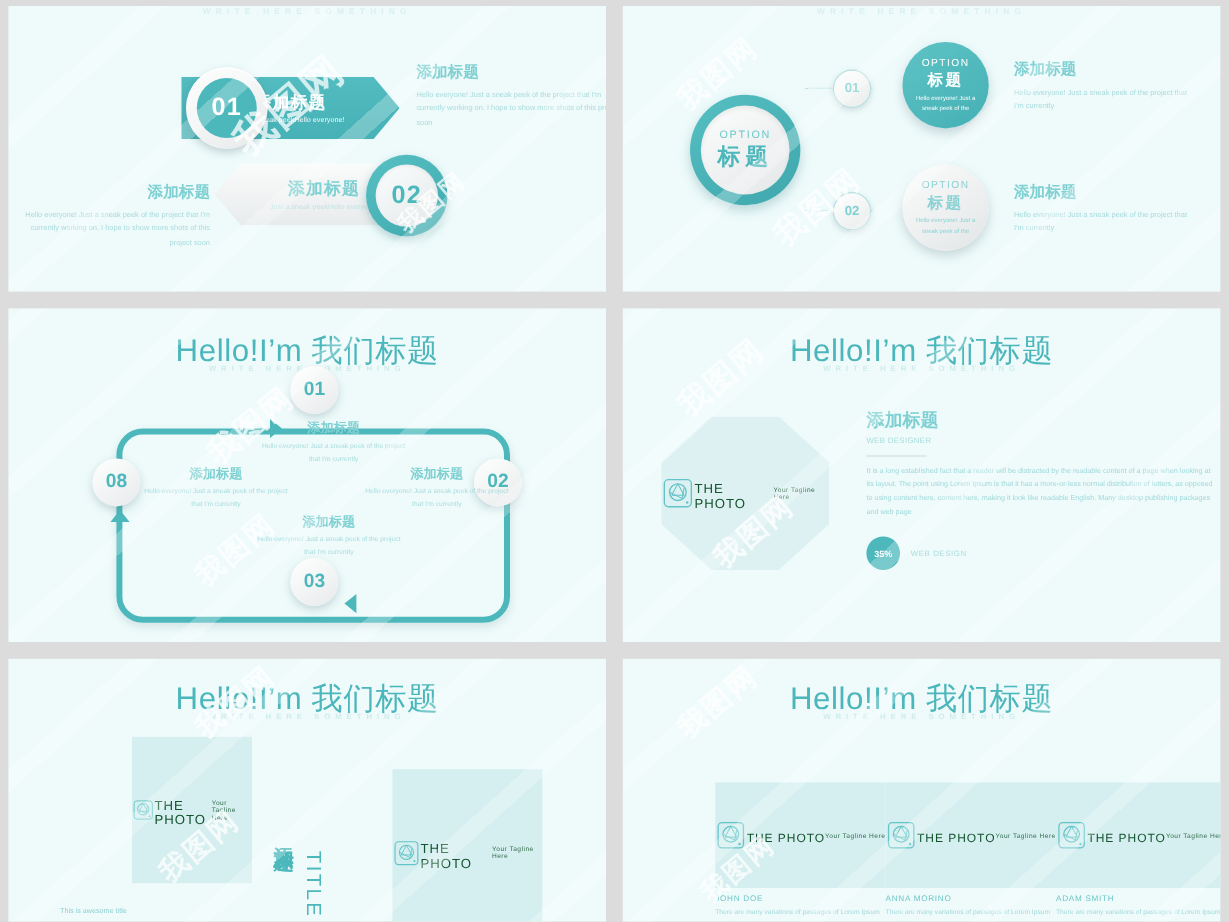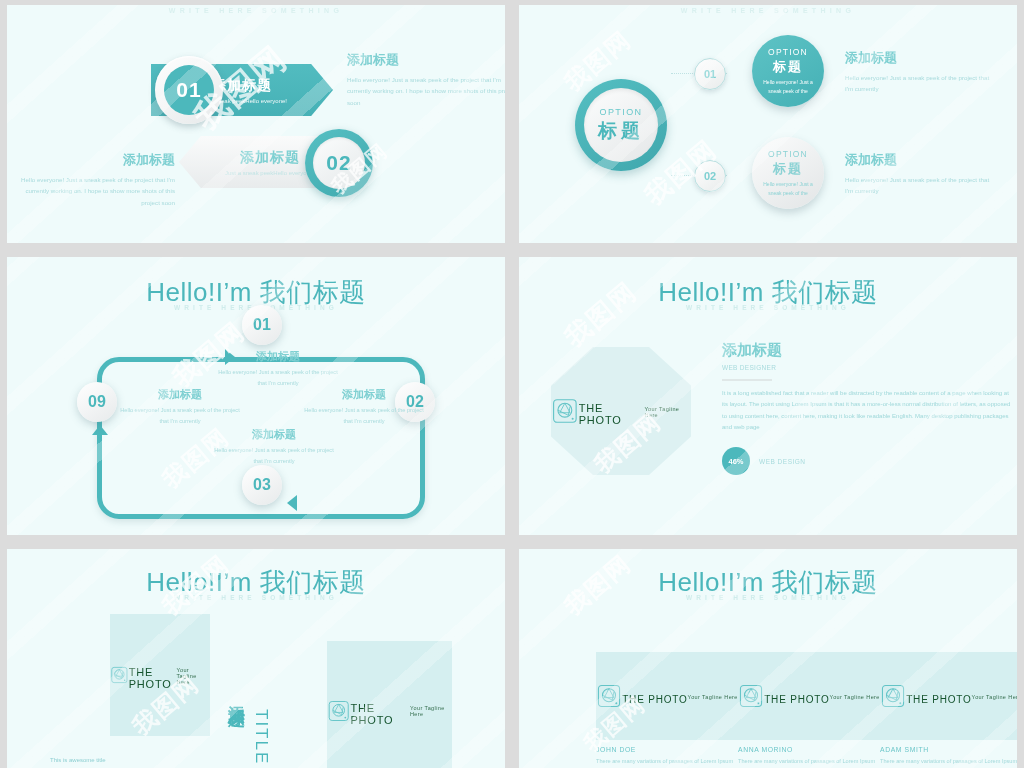--- a/index.html
+++ b/index.html
@@ -281,21 +281,21 @@
     <div class="loop"></div>
 
     <div class="arrowhead" style="left:218px;top:92px;border-left:10px solid #4cb8bc;border-top:8px solid transparent;border-bottom:8px solid transparent;"></div>
     <div class="arrowhead" style="left:404px;top:142px;border-top:10px solid #4cb8bc;border-left:8px solid transparent;border-right:8px solid transparent;"></div>
     <div class="arrowhead" style="left:280px;top:238px;border-right:10px solid #4cb8bc;border-top:8px solid transparent;border-bottom:8px solid transparent;"></div>
     <div class="arrowhead" style="left:85px;top:168px;border-bottom:10px solid #4cb8bc;border-left:8px solid transparent;border-right:8px solid transparent;"></div>
 
     <div class="numcirc" style="left:235px;top:48px;">01</div>
     <div class="numcirc" style="left:388px;top:125px;">02</div>
     <div class="numcirc" style="left:235px;top:208px;text-align:right;">03</div>
-    <div class="numcirc" style="left:70px;top:125px;">09</div>
+    <div class="numcirc" style="left:70px;top:125px;">08</div>
 
     <div class="lbl" style="left:210px;top:92px;text-align:center;">
       <div class="h">添加标题</div>
       <div class="p">Hello everyone! Just a sneak peek of the project that I'm currently</div>
     </div>
     <div class="lbl" style="left:296px;top:130px;text-align:center;">
       <div class="h">添加标题</div>
       <div class="p">Hello everyone! Just a sneak peek of the project that I'm currently</div>
     </div>
     <div class="lbl" style="left:206px;top:170px;text-align:center;">
@@ -328,21 +328,21 @@
 
     <div style="position:absolute;left:203px;top:84px;">
       <div style="font-size:15px;font-weight:bold;color:#7fd0d2;">添加标题</div>
       <div style="font-size:6.5px;color:#a8dbdd;letter-spacing:.3px;margin-top:4px;">WEB DESIGNER</div>
       <div class="rule" style="margin-top:8px;"></div>
     </div>
 
     <div class="para" style="position:absolute;left:203px;top:131px;">It is a long established fact that a reader will be distracted by the readable content of a page when looking at its layout. The point using Lorem Ipsum is that it has a more-or-less normal distribution of letters, as opposed to using content here, content here, making it look like readable English. Many desktop publishing packages and web page</div>
 
     <div style="position:absolute;left:203px;top:190px;display:flex;align-items:center;gap:9px;">
-      <div class="pct">46%</div>
+      <div class="pct">35%</div>
       <div style="font-size:6.5px;color:#a8dbdd;letter-spacing:.5px;">WEB DESIGN</div>
     </div>
     <div class="wm" style="left:40px;top:40px;font-size:26px;">我图网</div>
     <div class="wm" style="left:70px;top:170px;font-size:24px;">我图网</div>
   </div>
 
   <div class="slide s5">
     <div class="bigtitle" style="position:absolute;left:0;right:0;top:16px;">Hello!I’m 我们标题</div>
     <div class="sub-eyebrow" style="position:absolute;left:0;right:0;top:42px;">WRITE HERE SOMETHING</div>
 

